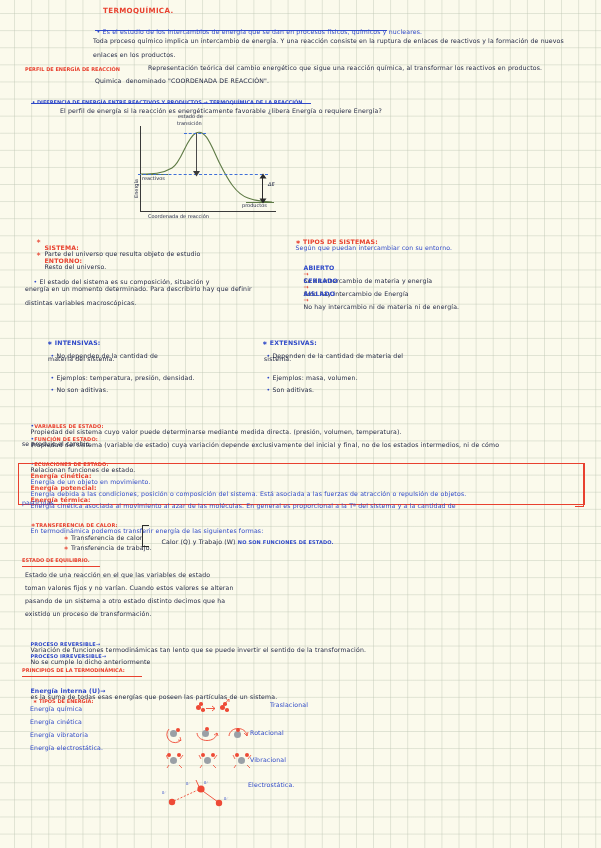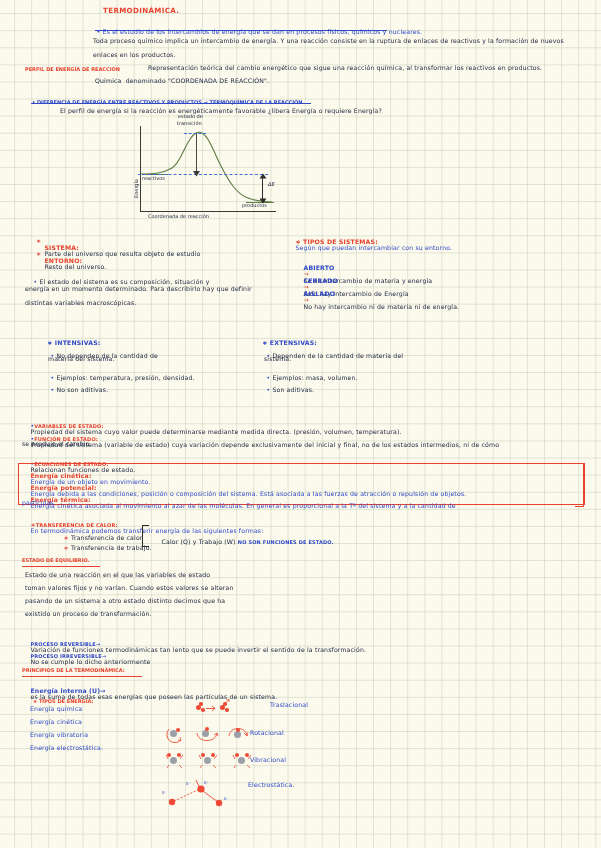--- a/index.html
+++ b/index.html
@@ -60,21 +60,21 @@
   .atom{position:absolute;border-radius:50%;background:#ee4a36;}
   .atomg{position:absolute;border-radius:50%;background:#9aa0a6;}
 </style>
 </head>
 <body>
 
 <div id="paper"></div>
 
 <div id="sheet">
 
-  <div class="t red hd" style="left:103px;top:7px;">TERMODINÁMICA.</div>
+  <div class="t red hd" style="left:103px;top:7px;">TERMOQUÍMICA.</div>
 
   <div class="t blue h" style="left:88px;top:22px;">
     <span style="font-size:6.5px;">•</span> <span>Es el estudio de los intercambios de energía que se dan en procesos físicos, químicos y nucleares.</span>
   </div>
   <div class="uline" style="left:95px;top:30px;width:292px;"></div>
 
   <div class="t dark h" style="left:93px;top:38px;">Toda proceso químico implica un intercambio de energía. Y una reacción consiste en la ruptura de enlaces de reactivos y la formación de nuevos</div>
   <div class="t dark h" style="left:93px;top:52px;">enlaces en los productos.</div>
 
   <div class="t red tiny cap bld" style="left:25px;top:67px;">PERFIL DE ENERGÍA DE REACCIÓN</div>

